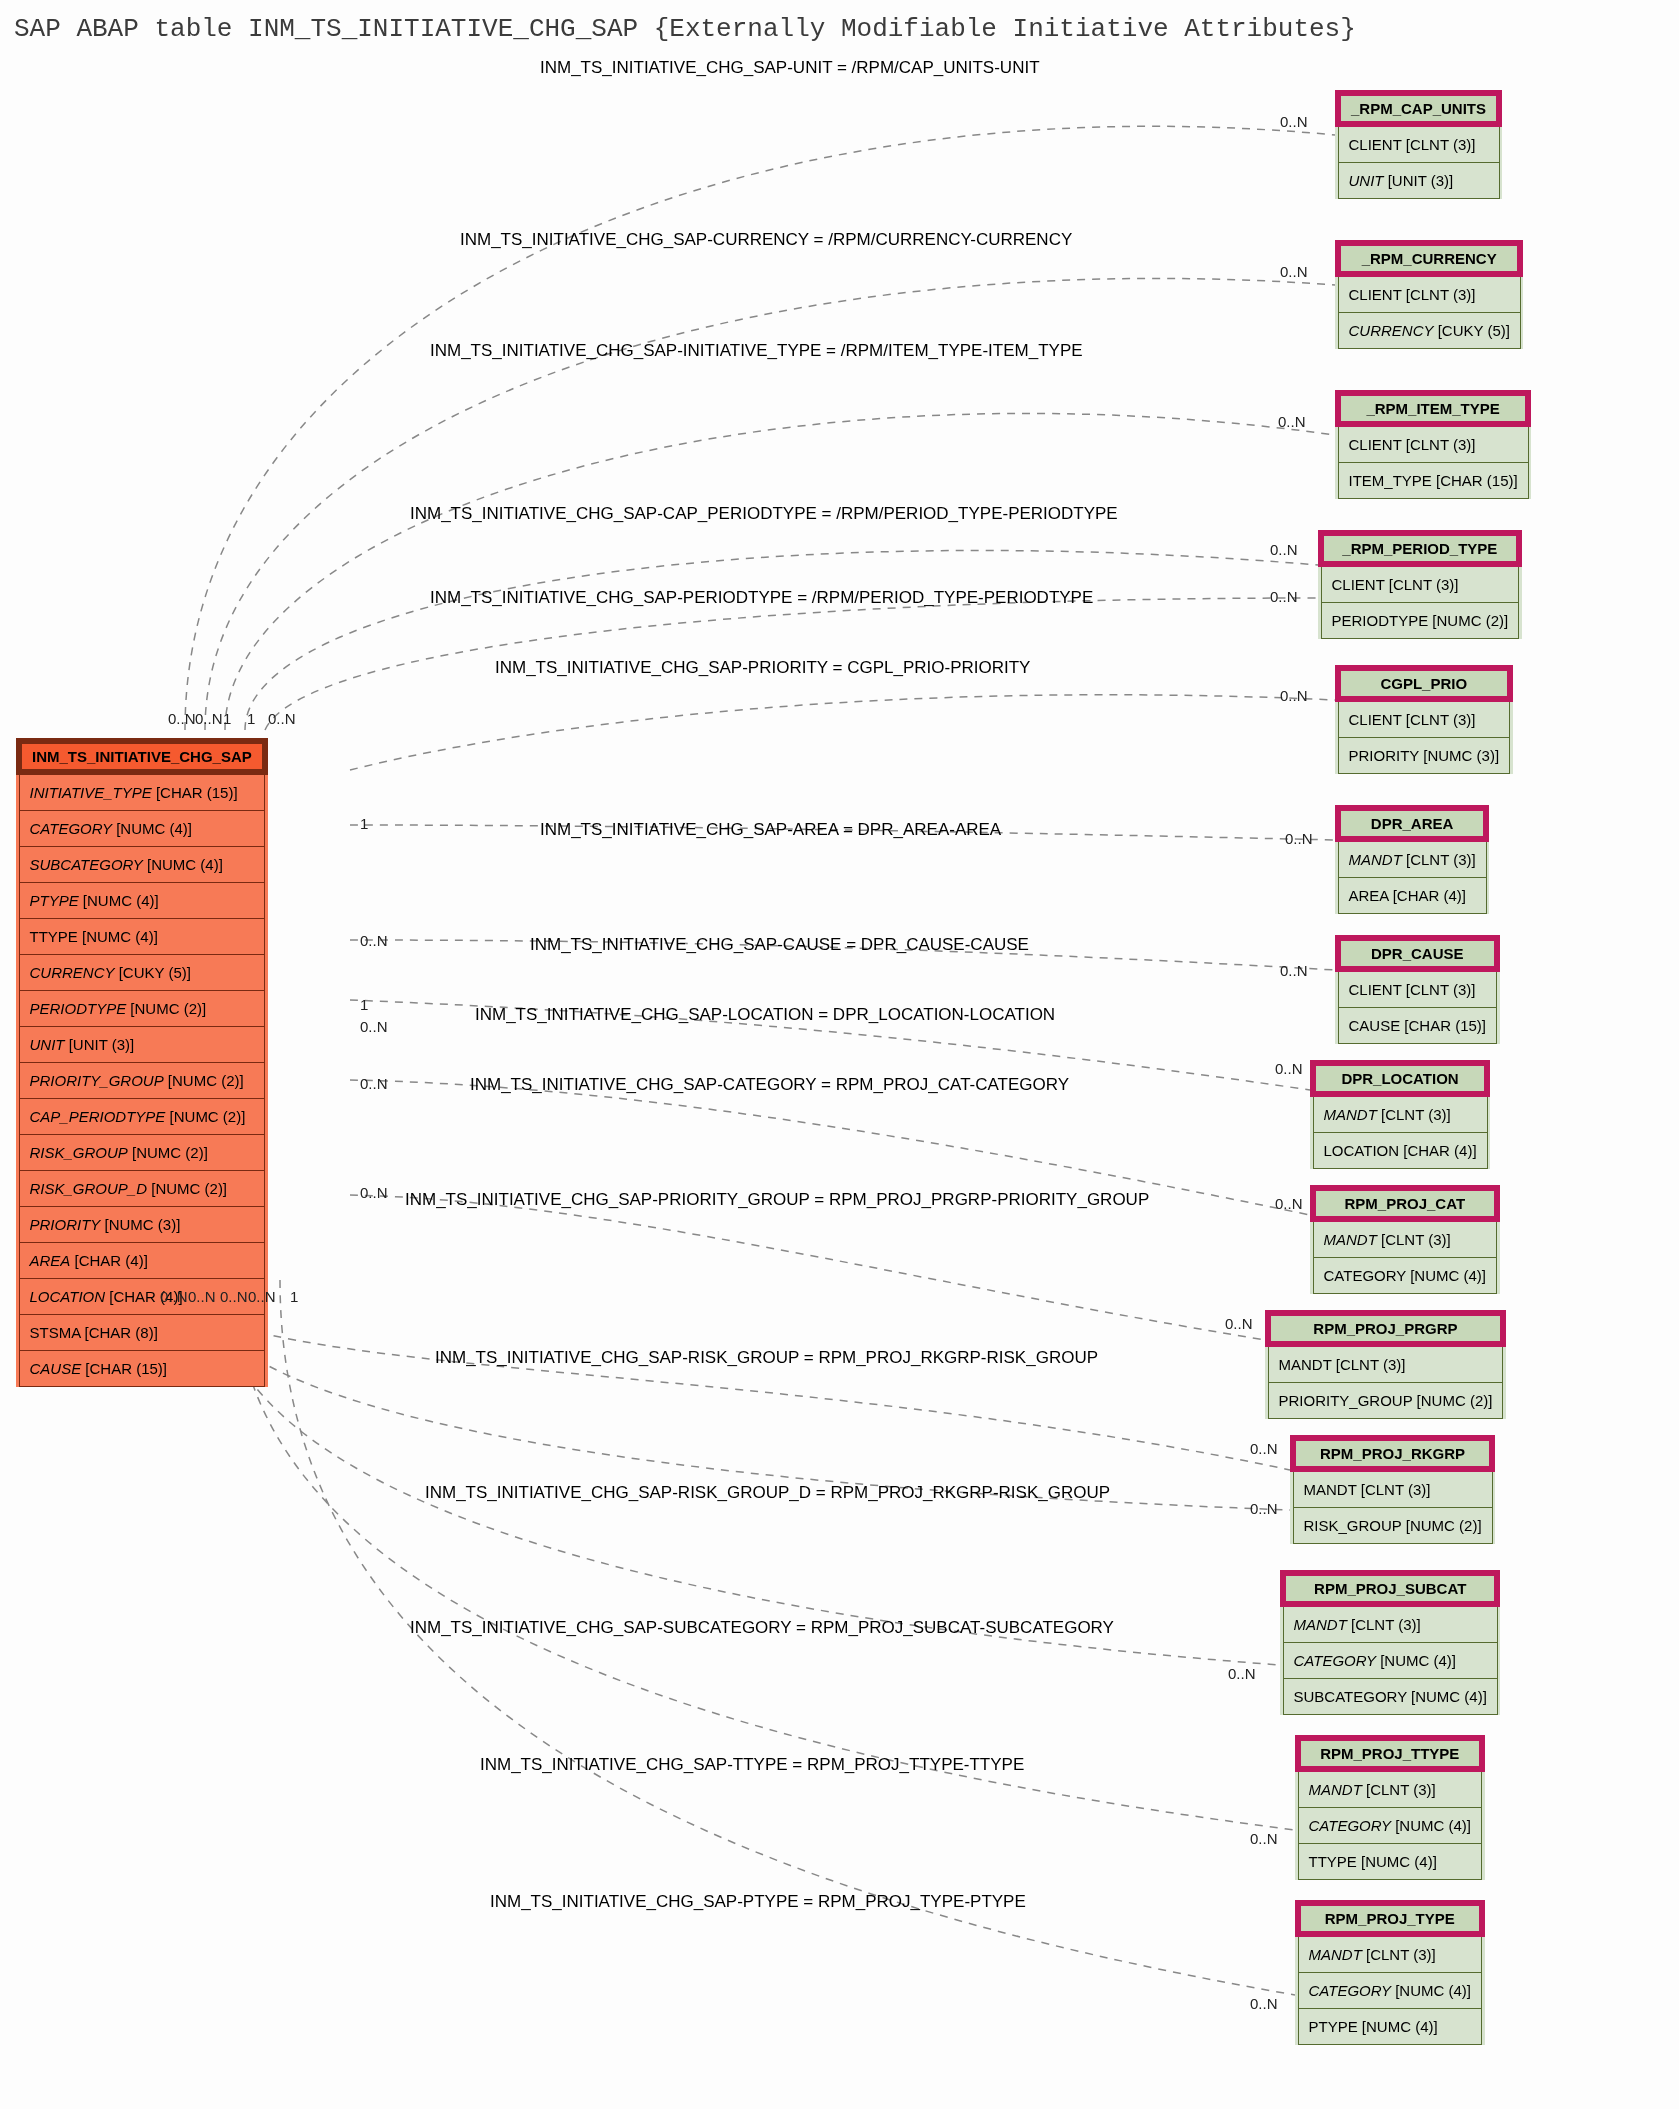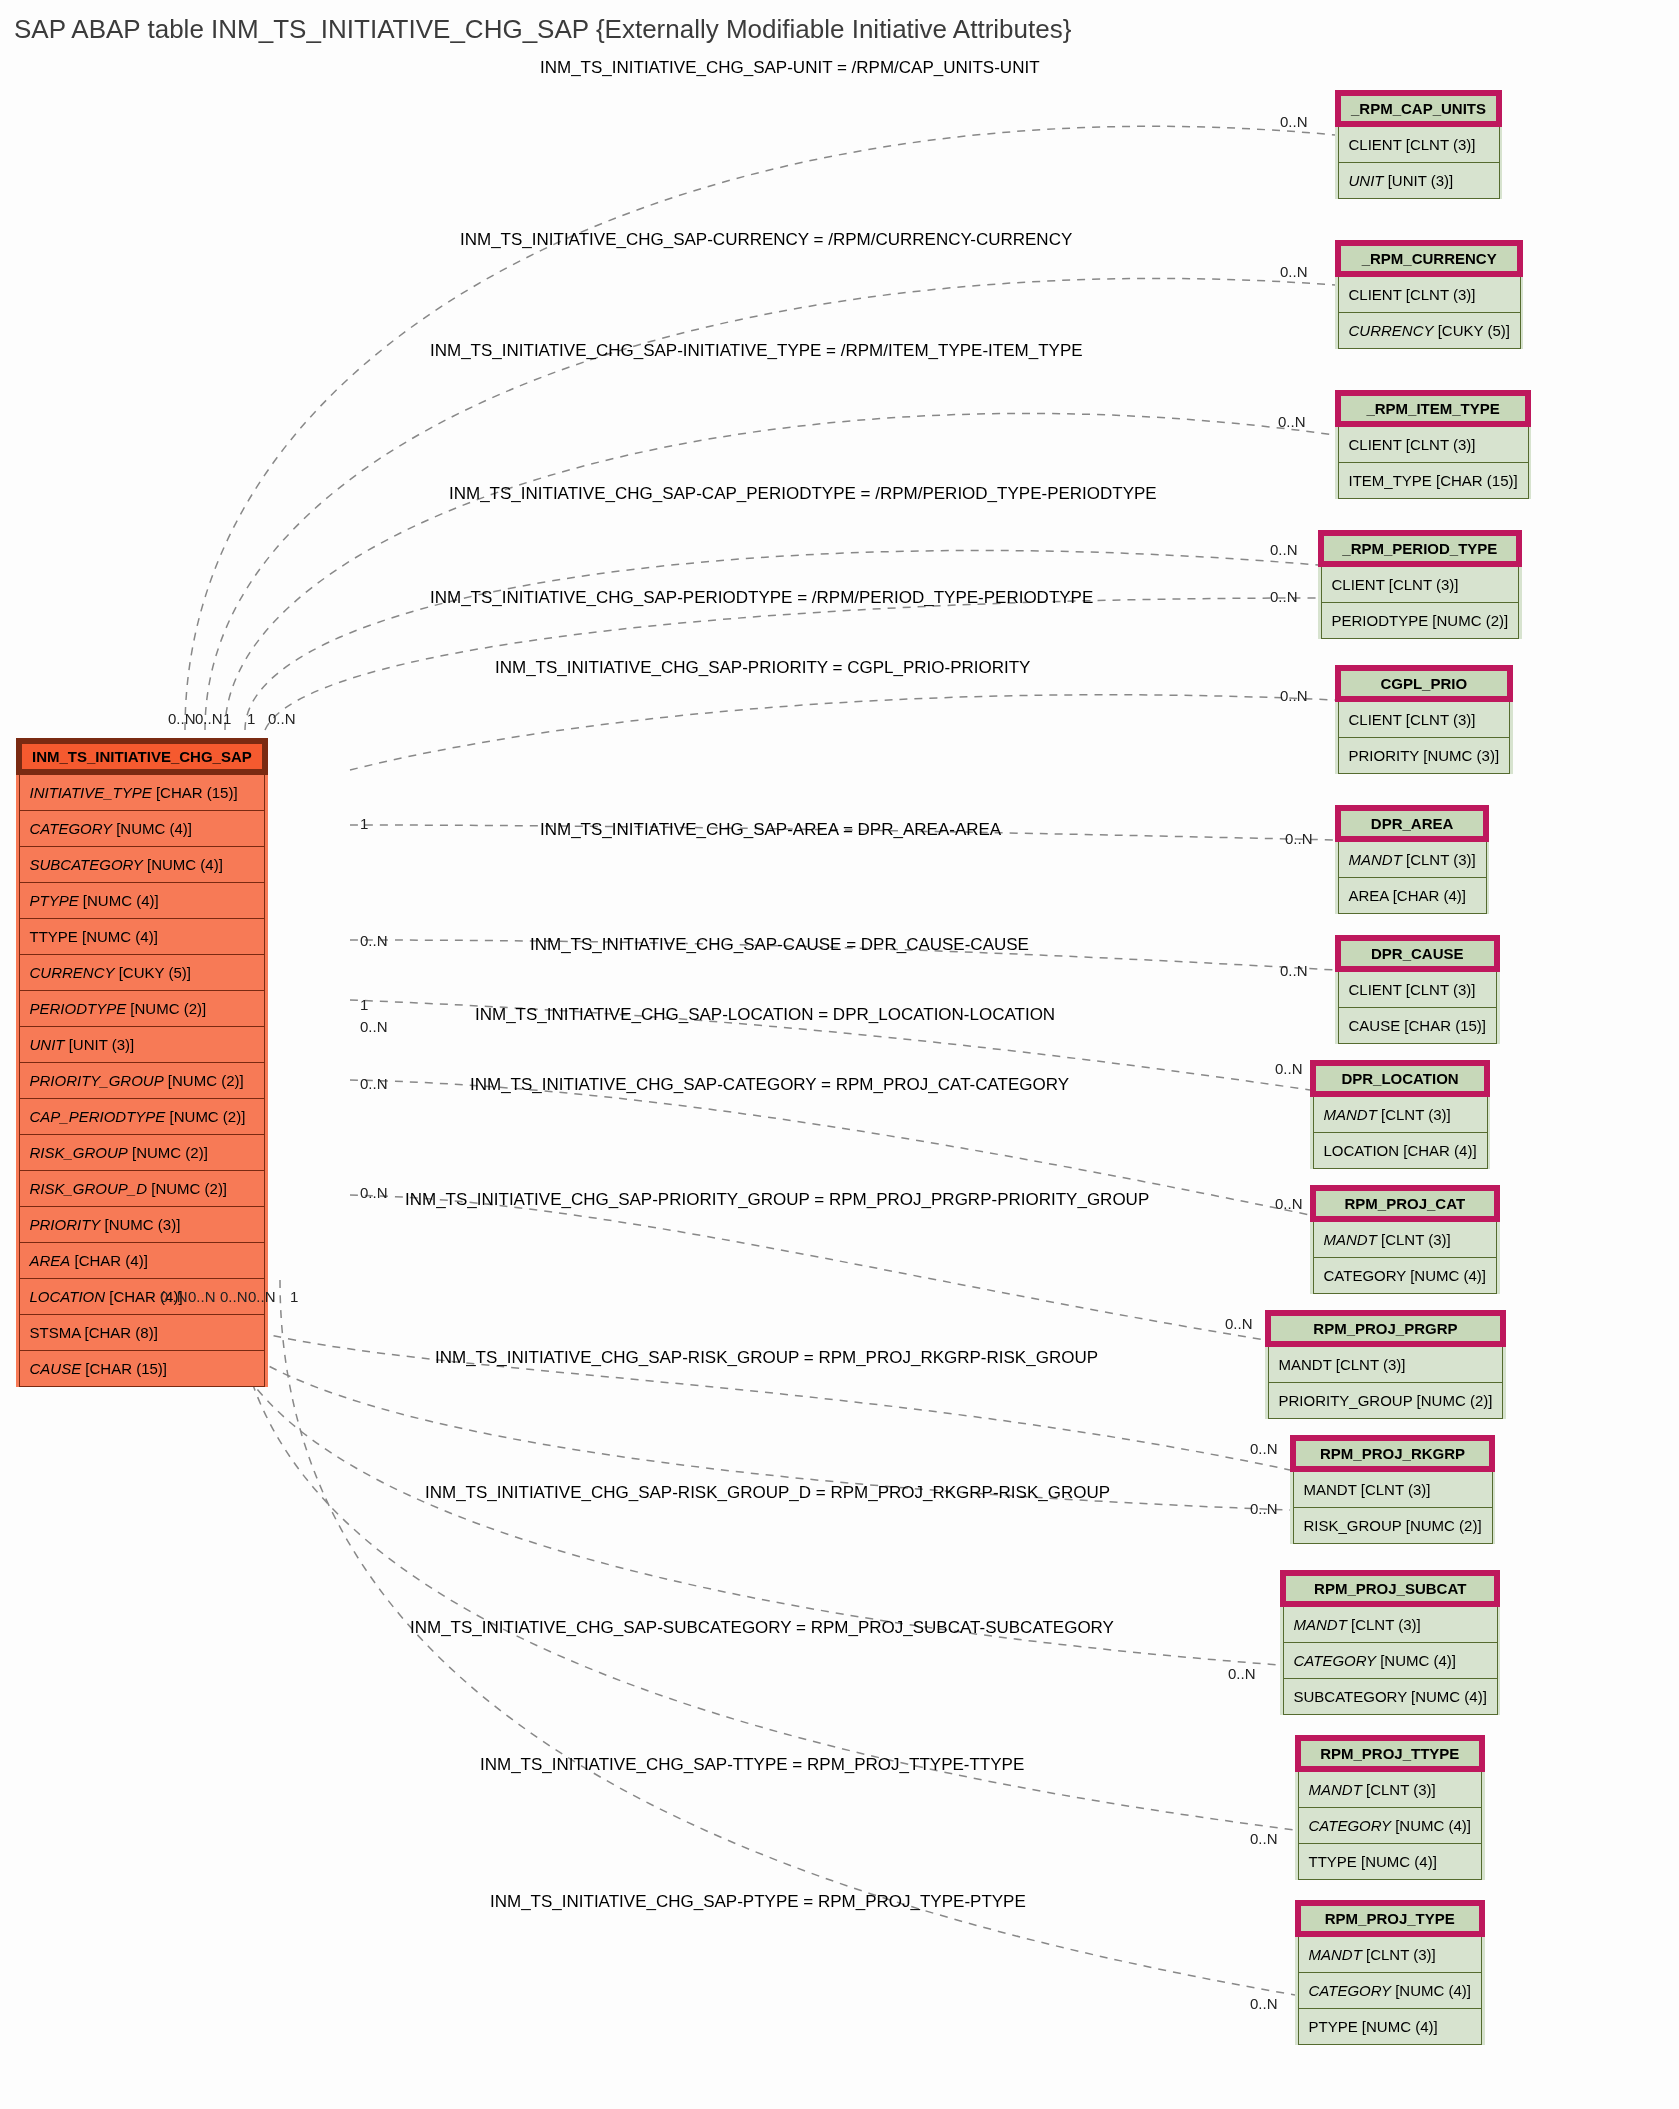--- a/index.html
+++ b/index.html
@@ -1,18 +1,18 @@
 <!DOCTYPE html>
 <html><head>
 <meta charset="utf-8">
 <style>
   html,body{margin:0;padding:0;background:#fdfdfd;font-family:Verdana,Geneva,sans-serif;font-size:12.5px;color:#000;}
   #stage{position:relative;width:1679px;height:2109px;background:#fdfdfd;}
   svg.wires{position:absolute;left:0;top:0;width:1679px;height:2109px;pointer-events:none;}
-  .title{position:absolute;left:14px;top:14px;font-size:26px;font-family:Liberation Sans, sans-serif;color:#3b3b3b;}
+  .title{position:absolute;left:14px;top:14px;font-size:26px;font-family:Liberation Mono, monospace;color:#3b3b3b;}
   .rel-label{position:absolute;font-size:17px;white-space:nowrap;color:#000;}
   .card-label{position:absolute;font-size:15px;color:#222;white-space:nowrap;}
   .tbl{position:absolute;border:1px solid #556b2f;border-collapse:collapse;background:#d7e3cf;font-size:15px;}
   .tbl th{background:#c7d8b9;border:6px solid #be185d;padding:4px 10px;font-weight:bold;text-align:center;white-space:nowrap;}
   .tbl td{border:1px solid #556b2f;padding:9px 10px;white-space:nowrap;}
   .tbl.main{background:#f77a56;}
   .tbl.main th{background:#f55a2f;border-color:#7a2a12;color:#000;margin-left:30px;}
   .tbl.main td{border-color:#7a2a12;}
   em.k{font-style:italic;}
 </style>
@@ -123,21 +123,21 @@
 <div class="card-label" style="left:248px;top:1288px;">0..N</div>
 <div class="card-label" style="left:290px;top:1288px;">1</div>
 
 <div id="dyn">
       <div class="rel-label" style="left: 540px; top: 58px;">INM_TS_INITIATIVE_CHG_SAP-UNIT = /RPM/CAP_UNITS-UNIT</div>
       <div class="card-label" style="left: 1280px; top: 113px;">0..N</div>
       <div class="rel-label" style="left: 460px; top: 230px;">INM_TS_INITIATIVE_CHG_SAP-CURRENCY = /RPM/CURRENCY-CURRENCY</div>
       <div class="card-label" style="left: 1280px; top: 263px;">0..N</div>
       <div class="rel-label" style="left: 430px; top: 341px;">INM_TS_INITIATIVE_CHG_SAP-INITIATIVE_TYPE = /RPM/ITEM_TYPE-ITEM_TYPE</div>
       <div class="card-label" style="left: 1278px; top: 413px;">0..N</div>
-      <div class="rel-label" style="left: 410px; top: 484px; margin-left: 39px;">INM_TS_INITIATIVE_CHG_SAP-CAP_PERIODTYPE = /RPM/PERIOD_TYPE-PERIODTYPE</div>
+      <div class="rel-label" style="left: 410px; top: 504px;">INM_TS_INITIATIVE_CHG_SAP-CAP_PERIODTYPE = /RPM/PERIOD_TYPE-PERIODTYPE</div>
       <div class="card-label" style="left: 1270px; top: 541px;">0..N</div>
       <div class="rel-label" style="left: 430px; top: 588px;">INM_TS_INITIATIVE_CHG_SAP-PERIODTYPE = /RPM/PERIOD_TYPE-PERIODTYPE</div>
       <div class="card-label" style="left: 1270px; top: 588px;">0..N</div>
       <div class="rel-label" style="left: 495px; top: 658px;">INM_TS_INITIATIVE_CHG_SAP-PRIORITY = CGPL_PRIO-PRIORITY</div>
       <div class="card-label" style="left: 1280px; top: 687px;">0..N</div>
       <div class="rel-label" style="left: 540px; top: 820px;">INM_TS_INITIATIVE_CHG_SAP-AREA = DPR_AREA-AREA</div>
       <div class="card-label" style="left: 1285px; top: 830px;">0..N</div>
       <div class="rel-label" style="left: 530px; top: 935px;">INM_TS_INITIATIVE_CHG_SAP-CAUSE = DPR_CAUSE-CAUSE</div>
       <div class="card-label" style="left: 1280px; top: 962px;">0..N</div>
       <div class="rel-label" style="left: 475px; top: 1005px;">INM_TS_INITIATIVE_CHG_SAP-LOCATION = DPR_LOCATION-LOCATION</div>

